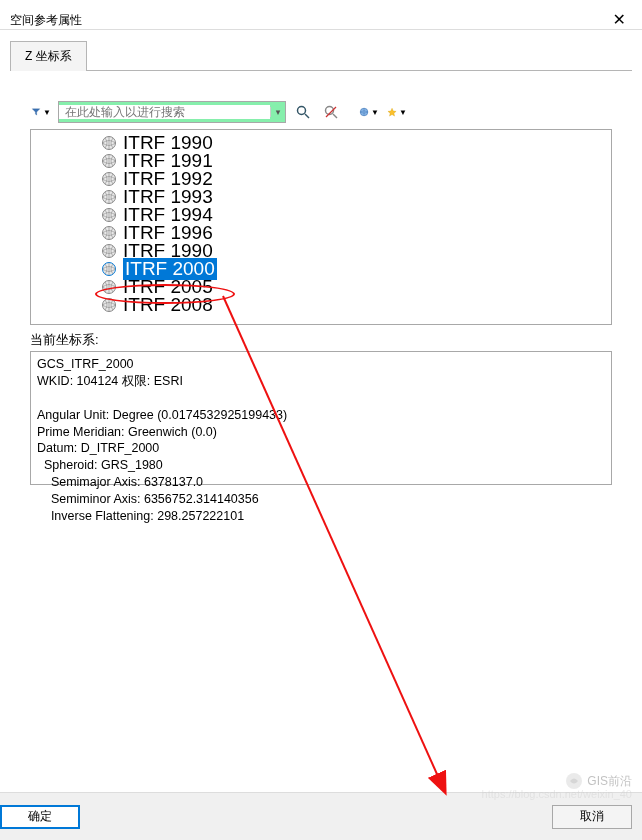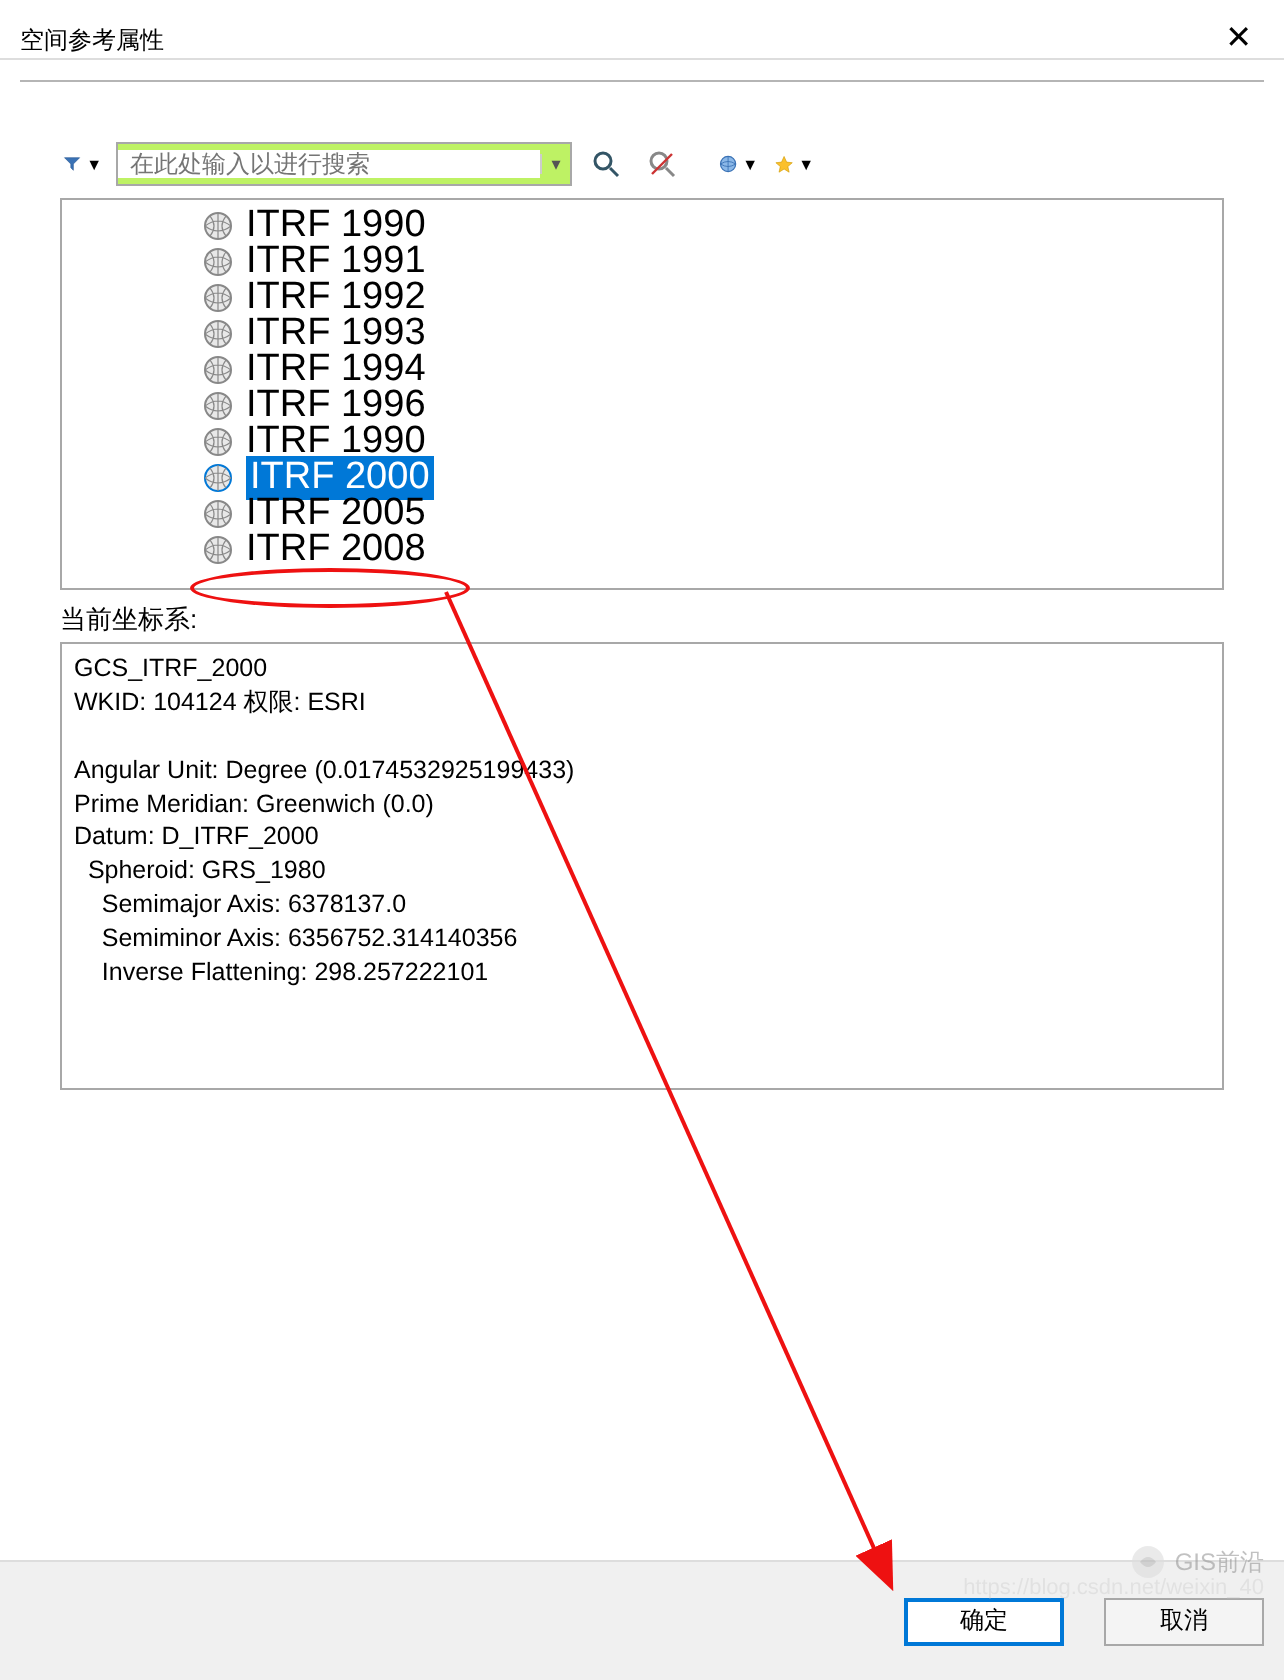--- a/index.html
+++ b/index.html
@@ -67,21 +67,21 @@
 .dropdown-arrow {
   font-size: 8px;
   margin-left: 2px;
 }
 .search-wrap {
   display: flex;
   border: 1px solid #a8a8a8;
   height: 22px;
   width: 228px;
   align-items: center;
-  background: #bef264;
+  background: #86efac;
 }
 .search-wrap input {
   border: none;
   outline: none;
   width: 100%;
   font-size: 12px;
   padding: 0 6px;
   color: #555;
 }
 .search-wrap .dd {
@@ -125,37 +125,37 @@
   padding: 0 2px;
 }
 .tree-item.selected .globe svg circle.outer { stroke: #0078d7; }
 .cur-label {
   margin: 6px 20px 2px 20px;
   font-size: 13px;
 }
 .info-box {
   margin: 0 20px;
   border: 1px solid #a8a8a8;
-  height: 224px;
+  height: 134px;
   padding: 4px 6px;
   font-size: 12.5px;
   line-height: 1.35;
   background: #fff;
   white-space: pre;
   font-family: Tahoma, sans-serif;
 }
 .bottom-bar {
   position: absolute;
   left: 0; right: 0;
   bottom: 0;
-  height: 60px;
+  height: 48px;
   border-top: 1px solid #ddd;
   background: #f0f0f0;
   display: flex;
-  justify-content: flex-end;
+  justify-content: space-between;
   align-items: center;
   padding-right: 10px;
   gap: 20px;
 }
 .btn {
   min-width: 80px;
   height: 24px;
   border: 1px solid #a8a8a8;
   background: #f4f4f4;
   font-size: 12px;
@@ -204,20 +204,21 @@
 </style>
 </head>
 <body>
 
 <div class="title-bar">
   <span class="title">空间参考属性</span>
   <span class="close-x">✕</span>
 </div>
 
 <div class="tabs">
+  <div class="tab">Z 坐标系</div>
 </div>
 
 <div class="tab-body">
 
   <div class="toolbar">
     <span class="icon-btn">
       <svg width="16" height="16" viewBox="0 0 16 16">
           <path d="M2 3 L14 3 L9 8 L9 13 L7 11 L7 8 Z" fill="#3a72b5" stroke="#2a5a94" stroke-width="0.5"></path>
         </svg>
       <span class="dropdown-arrow">▼</span>

